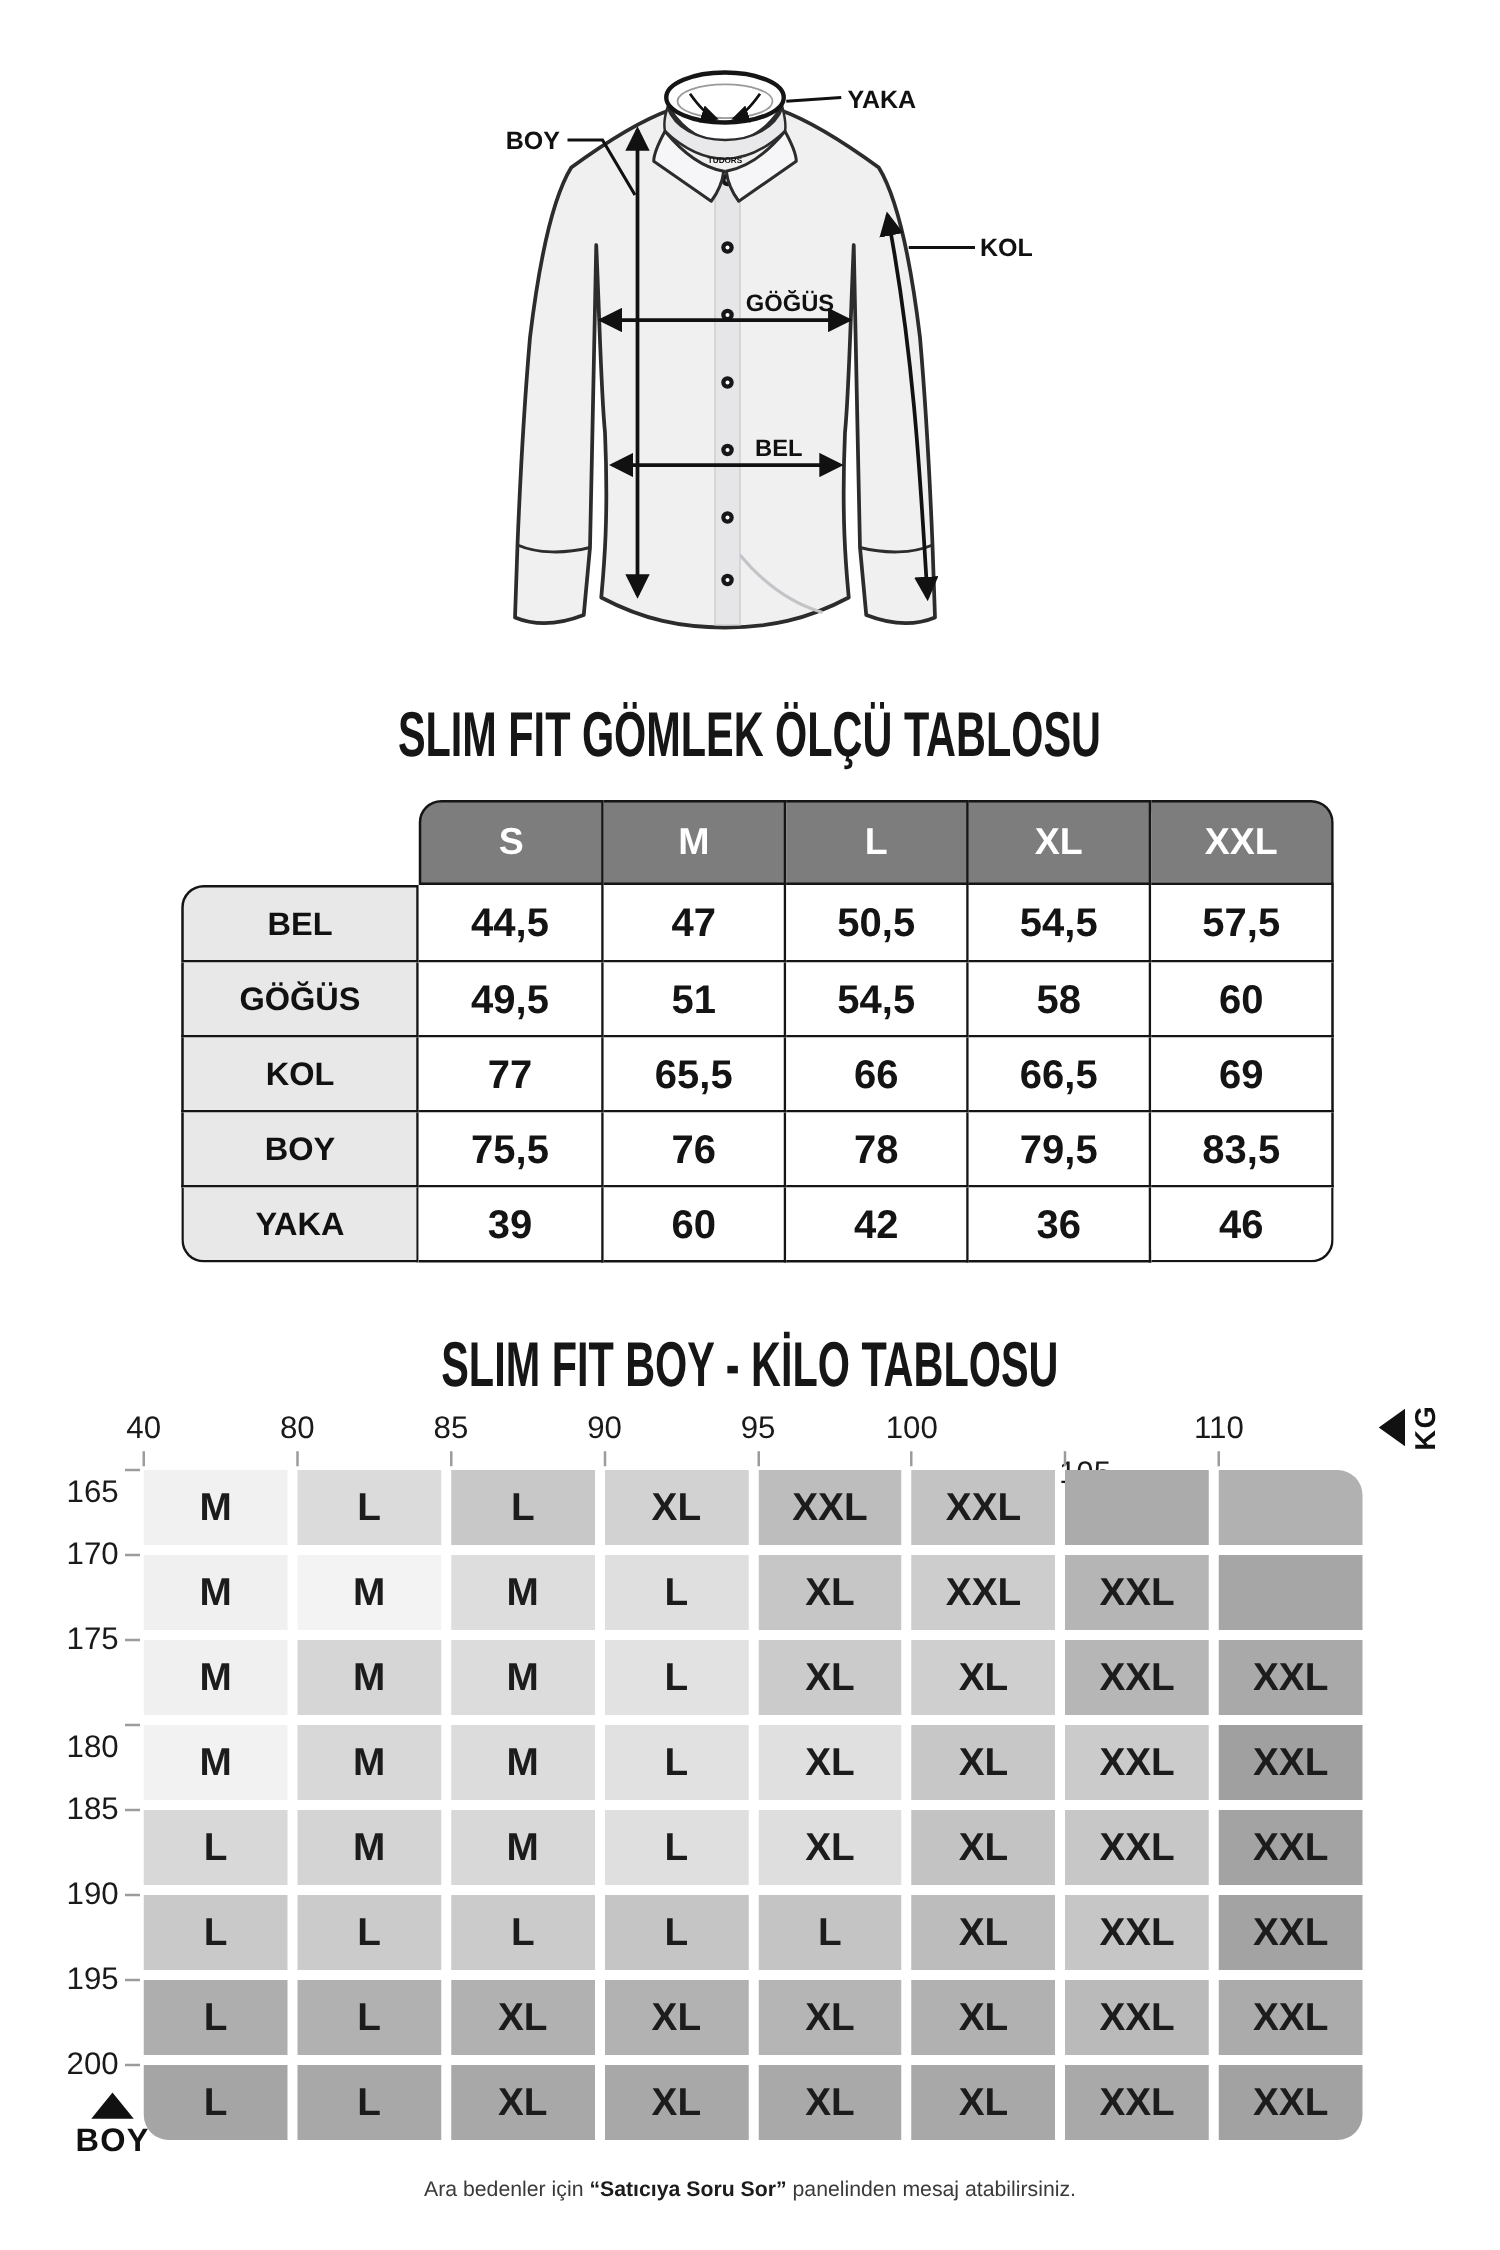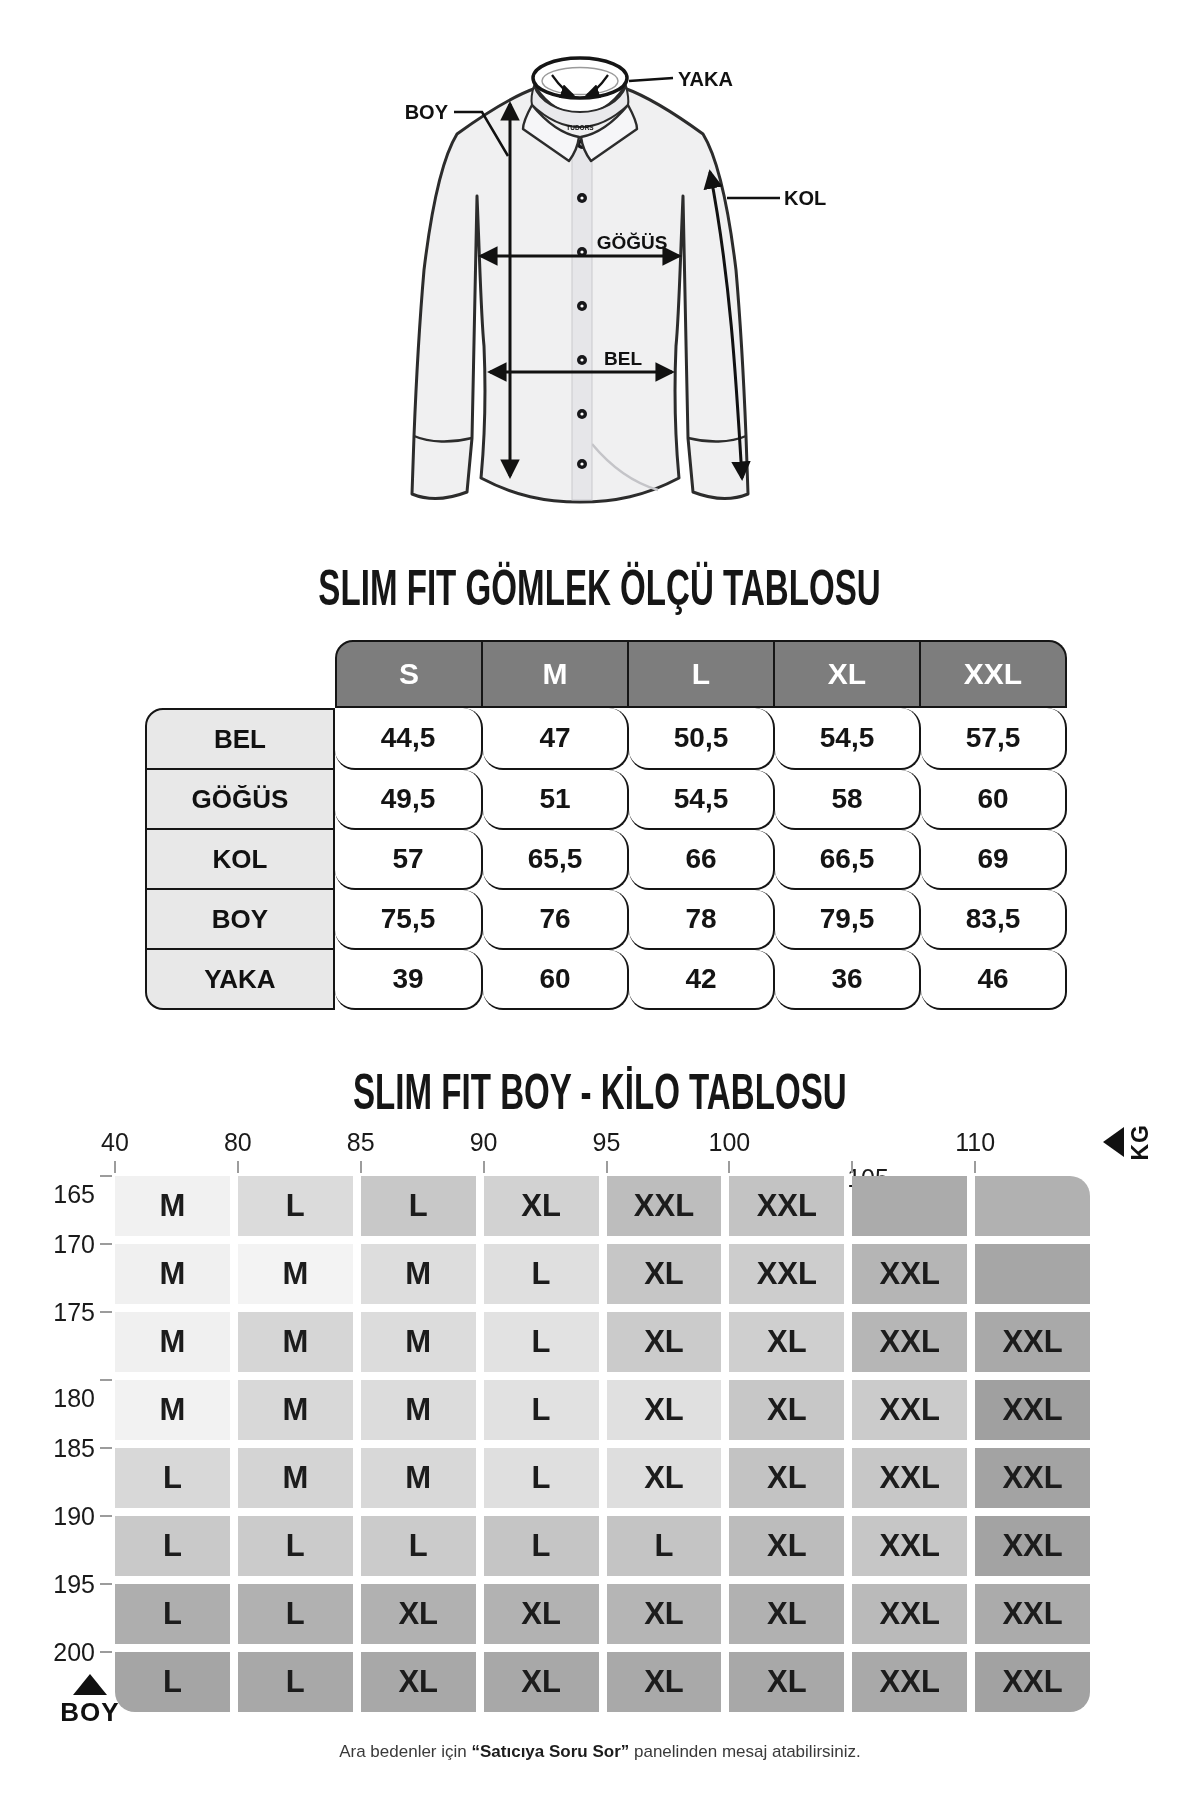--- a/index.html
+++ b/index.html
@@ -22,22 +22,22 @@
   .size-table .corner{border:none;background:transparent;width:190px;height:64px;}
   .size-table .h{background:var(--header-bg,#7d7d7d);color:#fff;font-weight:bold;font-size:30px;
                  width:144px;height:64px;border-top:2px solid #151515;border-right:2px solid #151515;
                  border-bottom:2px solid #151515;}
   .size-table .h.first{border-left:2px solid #151515;border-top-left-radius:18px;}
   .size-table .h.last{border-top-right-radius:18px;}
   .size-table .rl{background:var(--label-bg,#e8e8e8);font-weight:bold;font-size:26px;height:58px;
                   border-left:2px solid #151515;border-right:2px solid #151515;border-bottom:2px solid #151515;}
   .size-table tr.r0 .rl{border-top:2px solid #151515;border-top-left-radius:18px;}
   .size-table tr.r4 .rl{border-bottom-left-radius:18px;}
-  .size-table .v{background:#fff;font-weight:600;font-size:28px;height:58px;
-                 border-right:2px solid #151515;border-bottom:2px solid #151515;color:#141414;border-radius:20px;}
+  .size-table .v{background:#fff;font-weight:600;font-size:32px;height:58px;
+                 border-right:2px solid #151515;border-bottom:2px solid #151515;color:#141414;}
   .size-table tr.r4 .v.last{border-bottom-right-radius:18px;}
 
   
   .kilo-chart{position:absolute;left:115px;top:1128px;width:975px;height:584px;}
   .kg-axis{position:absolute;left:0;top:0;width:975px;height:48px;}
   .kg-lab{position:absolute;top:0;transform:translateX(-50%);font-size:25px;font-weight:500;color:#1a1a1a;}
   .kg-tick{position:absolute;top:33px;width:2px;height:12px;background:#9c9c9c;transform:translateX(-50%);}
   .kg-legend{position:absolute;left:988px;top:-4px;display:flex;align-items:center;gap:3px;}
   .kg-tri{width:0;height:0;border-top:15px solid transparent;border-bottom:15px solid transparent;
           border-right:21px solid #111;}
@@ -162,21 +162,21 @@
     <tr class="r1">
       <th class="rl">GÖĞÜS</th>
       <td class="v">49,5</td>
       <td class="v">51</td>
       <td class="v">54,5</td>
       <td class="v">58</td>
       <td class="v">60</td>
     </tr>
     <tr class="r2">
       <th class="rl">KOL</th>
-      <td class="v">57</td>
+      <td class="v">77</td>
       <td class="v">65,5</td>
       <td class="v">66</td>
       <td class="v">66,5</td>
       <td class="v">69</td>
     </tr>
     <tr class="r3">
       <th class="rl">BOY</th>
       <td class="v">75,5</td>
       <td class="v">76</td>
       <td class="v">78</td>

